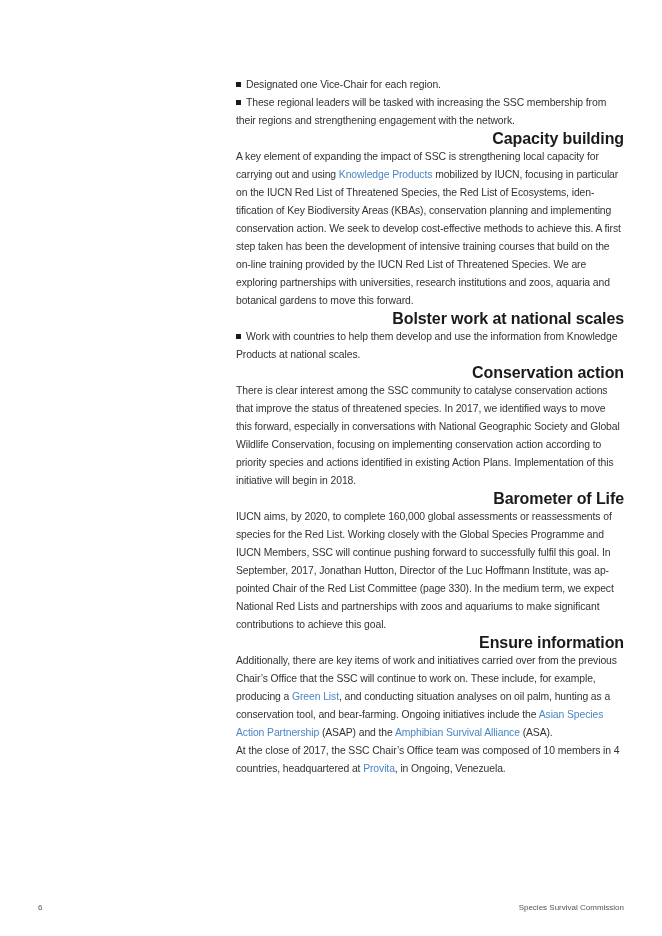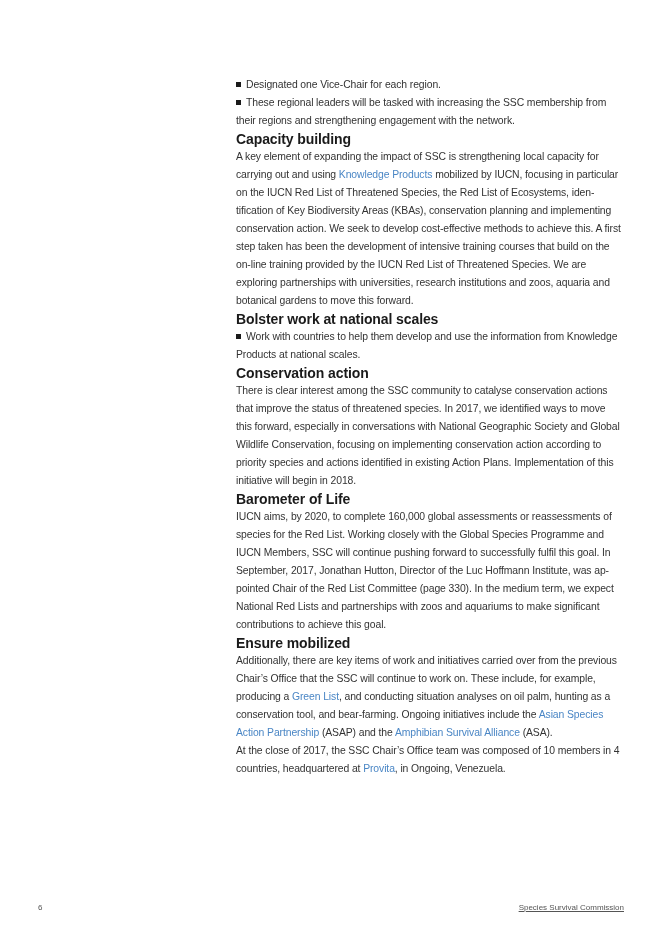--- a/index.html
+++ b/index.html
@@ -1,46 +1,46 @@
 <!DOCTYPE html>
 <html><head>
 <meta charset="utf-8">
 <style>
   html, body { margin: 0; padding: 0; background: #ffffff; }
   body { width: 662px; height: 936px; position: relative; overflow: hidden;
          font-family: "Liberation Sans", "DejaVu Sans", sans-serif; color: #333333; }
   .column { position: absolute; left: 236px; top: 76px; width: 388px;
             font-size: 10.4px; line-height: 18px; letter-spacing: -0.1px; }
   .column p { margin: 0; }
-  .h { font-weight: bold; color: #1a1a1a; font-size: 14px; }
+  .h { font-weight: bold; color: #1a1a1a; font-size: 16px; text-align: right; }
   .bullet::before { content: ""; display: inline-block; width: 5px; height: 5px;
             background: #1a1a1a; margin-right: 5px; vertical-align: 1px; }
   .link { color: #4a86c5; font-weight: normal; text-decoration: none; cursor: pointer; }
   .footer { position: absolute; top: 903px; font-size: 8px; color: #555; }
   .footer.left { left: 38px; }
-  .footer.right { right: 38px; text-decoration: underline; }
+  .footer.right { right: 38px; }
 </style>
 </head>
 <body>
 
 <div class="column">
   <p class="bullet">Designated one Vice-Chair for each region.</p>
   <p class="bullet">These regional leaders will be tasked with increasing the SSC membership from their regions and strengthening engagement with the network.</p>
 
   <p class="h">Capacity building</p>
   <p><span>A key element of expanding the impact of SSC is strengthening local capacity for carrying out and using </span><a class="link">Knowledge Products</a><span> mobilized by IUCN, focusing in partic­ular on the IUCN Red List of Threatened Species, the Red List of Ecosystems, iden­tification of Key Biodiversity Areas (KBAs), conservation planning and implementing conservation action. We seek to develop cost-effective methods to achieve this. A first step taken has been the development of intensive training courses that build on the on-line training provided by the IUCN Red List of Threatened Species. We are exploring partnerships with universities, research institutions and zoos, aquaria and botanical gardens to move this forward.</span></p>
 
   <p class="h">Bolster work at national scales</p>
   <p class="bullet">Work with countries to help them develop and use the information from Knowl­edge Products at national scales.</p>
 
   <p class="h">Conservation action</p>
   <p>There is clear interest among the SSC community to catalyse conservation actions that improve the status of threatened species. In 2017, we identified ways to move this forward, especially in conversations with National Geographic Society and Global Wildlife Conservation, focusing on implementing conservation action according to priority species and actions identified in existing Action Plans. Implementation of this initiative will begin in 2018.</p>
 
   <p class="h">Barometer of Life</p>
   <p>IUCN aims, by 2020, to complete 160,000 global assessments or reassessments of species for the Red List. Working closely with the Global Species Programme and IUCN Members, SSC will continue pushing forward to successfully fulfil this goal. In September, 2017, Jonathan Hutton, Director of the Luc Hoffmann Institute, was ap­pointed Chair of the Red List Committee (page 330). In the medium term, we expect National Red Lists and partnerships with zoos and aquariums to make significant contributions to achieve this goal.</p>
 
-  <p class="h">Ensure mobilized</p>
+  <p class="h">Ensure information</p>
   <p><span>Additionally, there are key items of work and initiatives carried over from the previ­ous Chair’s Office that the SSC will continue to work on. These include, for example, producing a </span><a class="link">Green List</a><span>, and conducting situation analyses on oil palm, hunting as a conservation tool, and bear-farming. Ongoing initiatives include the </span><a class="link">Asian Species Action Partnership</a><span> (ASAP) and the </span><a class="link">Amphibian Survival Alliance</a><span> (ASA).</span></p>
   <p><span>At the close of 2017, the SSC Chair’s Office team was composed of 10 members in 4 countries, headquartered at </span><a class="link">Provita</a><span>, in Ongoing, Venezuela.</span></p>
 </div>
 
 <div class="footer left">6</div>
 <div class="footer right">Species Survival Commission</div>
 
 </body></html>

